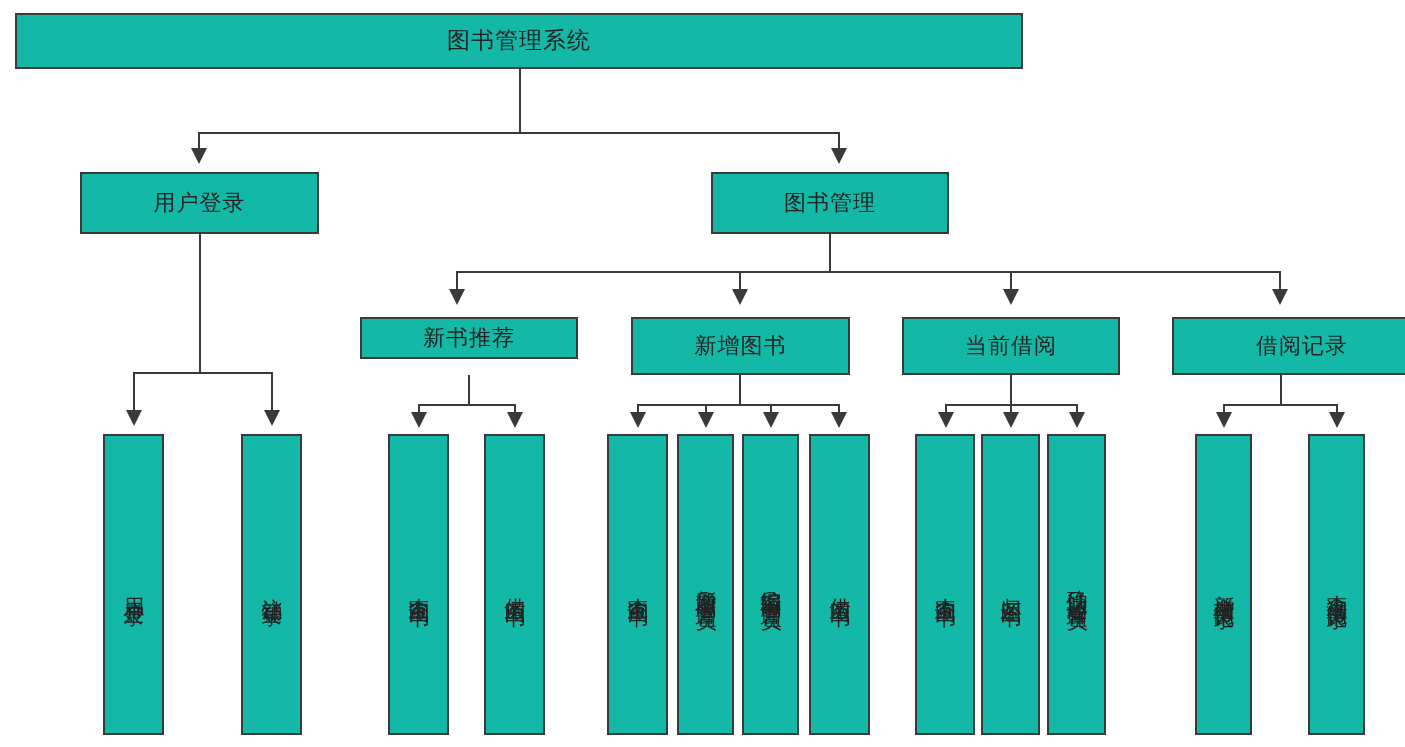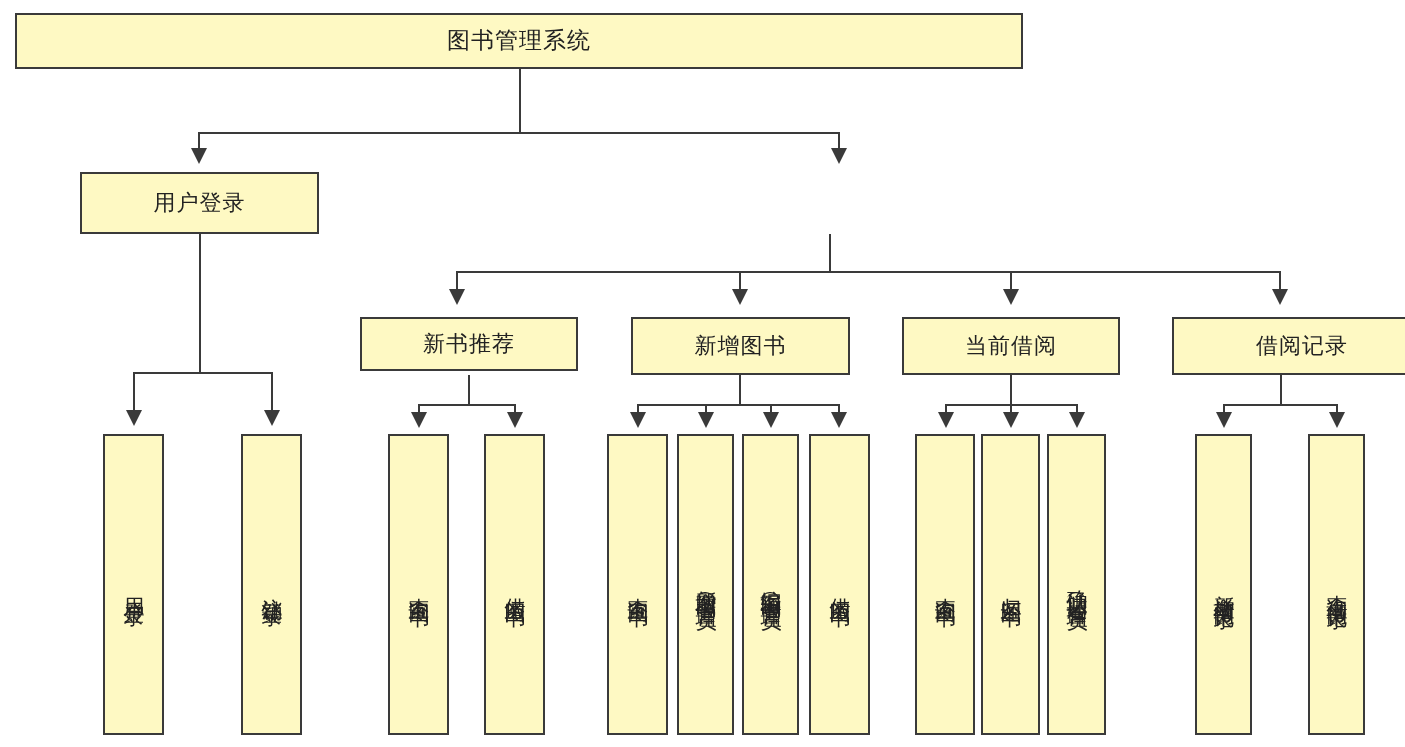--- a/index.html
+++ b/index.html
@@ -12,21 +12,21 @@
     position:relative;
     width:1405px;
     height:747px;
     background:#ffffff;
     overflow:hidden;
   }
   
   .node{
     position:absolute;
     box-sizing:border-box;
-    background:#fef9c3;
+    background:#14b8a6;
     border:2px solid #3a3a3a;
     display:flex;
     align-items:center;
     justify-content:center;
     color:#222222;
     line-height:1.18;
     text-align:center;
   }
   .node.h{            
     writing-mode:horizontal-tb;
@@ -74,40 +74,41 @@
 
   <div class="ln vln" style="left:519px; top:69px; height:64px;"></div>
   <div class="ln hln" style="left:198px; top:132px; width:642px;"></div>
   <div class="ln vln" style="left:198px; top:132px; height:18px;"></div>
   <div class="ln vln" style="left:838px; top:132px; height:18px;"></div>
   <div class="arrow" style="left:191px; top:148px;"></div>
   <div class="arrow" style="left:831px; top:148px;"></div>
 
   <div class="node h" style="left:80px; top:172px; width:239px; height:62px;">用户登录</div>
 
+  <div class="node h" style="left:711px; top:172px; width:238px; height:62px;">图书管理</div>
 
   <div class="ln vln" style="left:199px; top:234px; height:139px;"></div>
   <div class="ln hln" style="left:133px; top:372px; width:140px;"></div>
   <div class="ln vln" style="left:133px; top:372px; height:40px;"></div>
   <div class="ln vln" style="left:271px; top:372px; height:40px;"></div>
   <div class="arrow" style="left:126px; top:410px;"></div>
   <div class="arrow" style="left:264px; top:410px;"></div>
 
   <div class="ln vln" style="left:829px; top:234px; height:39px;"></div>
   <div class="ln hln" style="left:456px; top:271px; width:825px;"></div>
   <div class="ln vln" style="left:456px; top:271px; height:19px;"></div>
   <div class="ln vln" style="left:739px; top:271px; height:19px;"></div>
   <div class="ln vln" style="left:1010px; top:271px; height:19px;"></div>
   <div class="ln vln" style="left:1279px; top:271px; height:19px;"></div>
   <div class="arrow" style="left:449px; top:289px;"></div>
   <div class="arrow" style="left:732px; top:289px;"></div>
   <div class="arrow" style="left:1003px; top:289px;"></div>
   <div class="arrow" style="left:1272px; top:289px;"></div>
 
-  <div class="node h" style="left:360px; top:317px; width:218px; height:54px;">新书推荐</div>
+  <div class="node h" style="left:360px; top:317px; width:218px; height:42px;">新书推荐</div>
 
   <div class="node h" style="left:631px; top:317px; width:219px; height:58px;">新增图书</div>
 
   <div class="node h" style="left:902px; top:317px; width:218px; height:58px;">当前借阅</div>
 
   <div class="node h" style="left:1172px; top:317px; width:260px; height:58px;">借阅记录</div>
 
   <div class="ln vln" style="left:468px; top:375px; height:30px;"></div>
   <div class="ln hln" style="left:418px; top:404px; width:98px;"></div>
   <div class="ln vln" style="left:418px; top:404px; height:10px;"></div>

